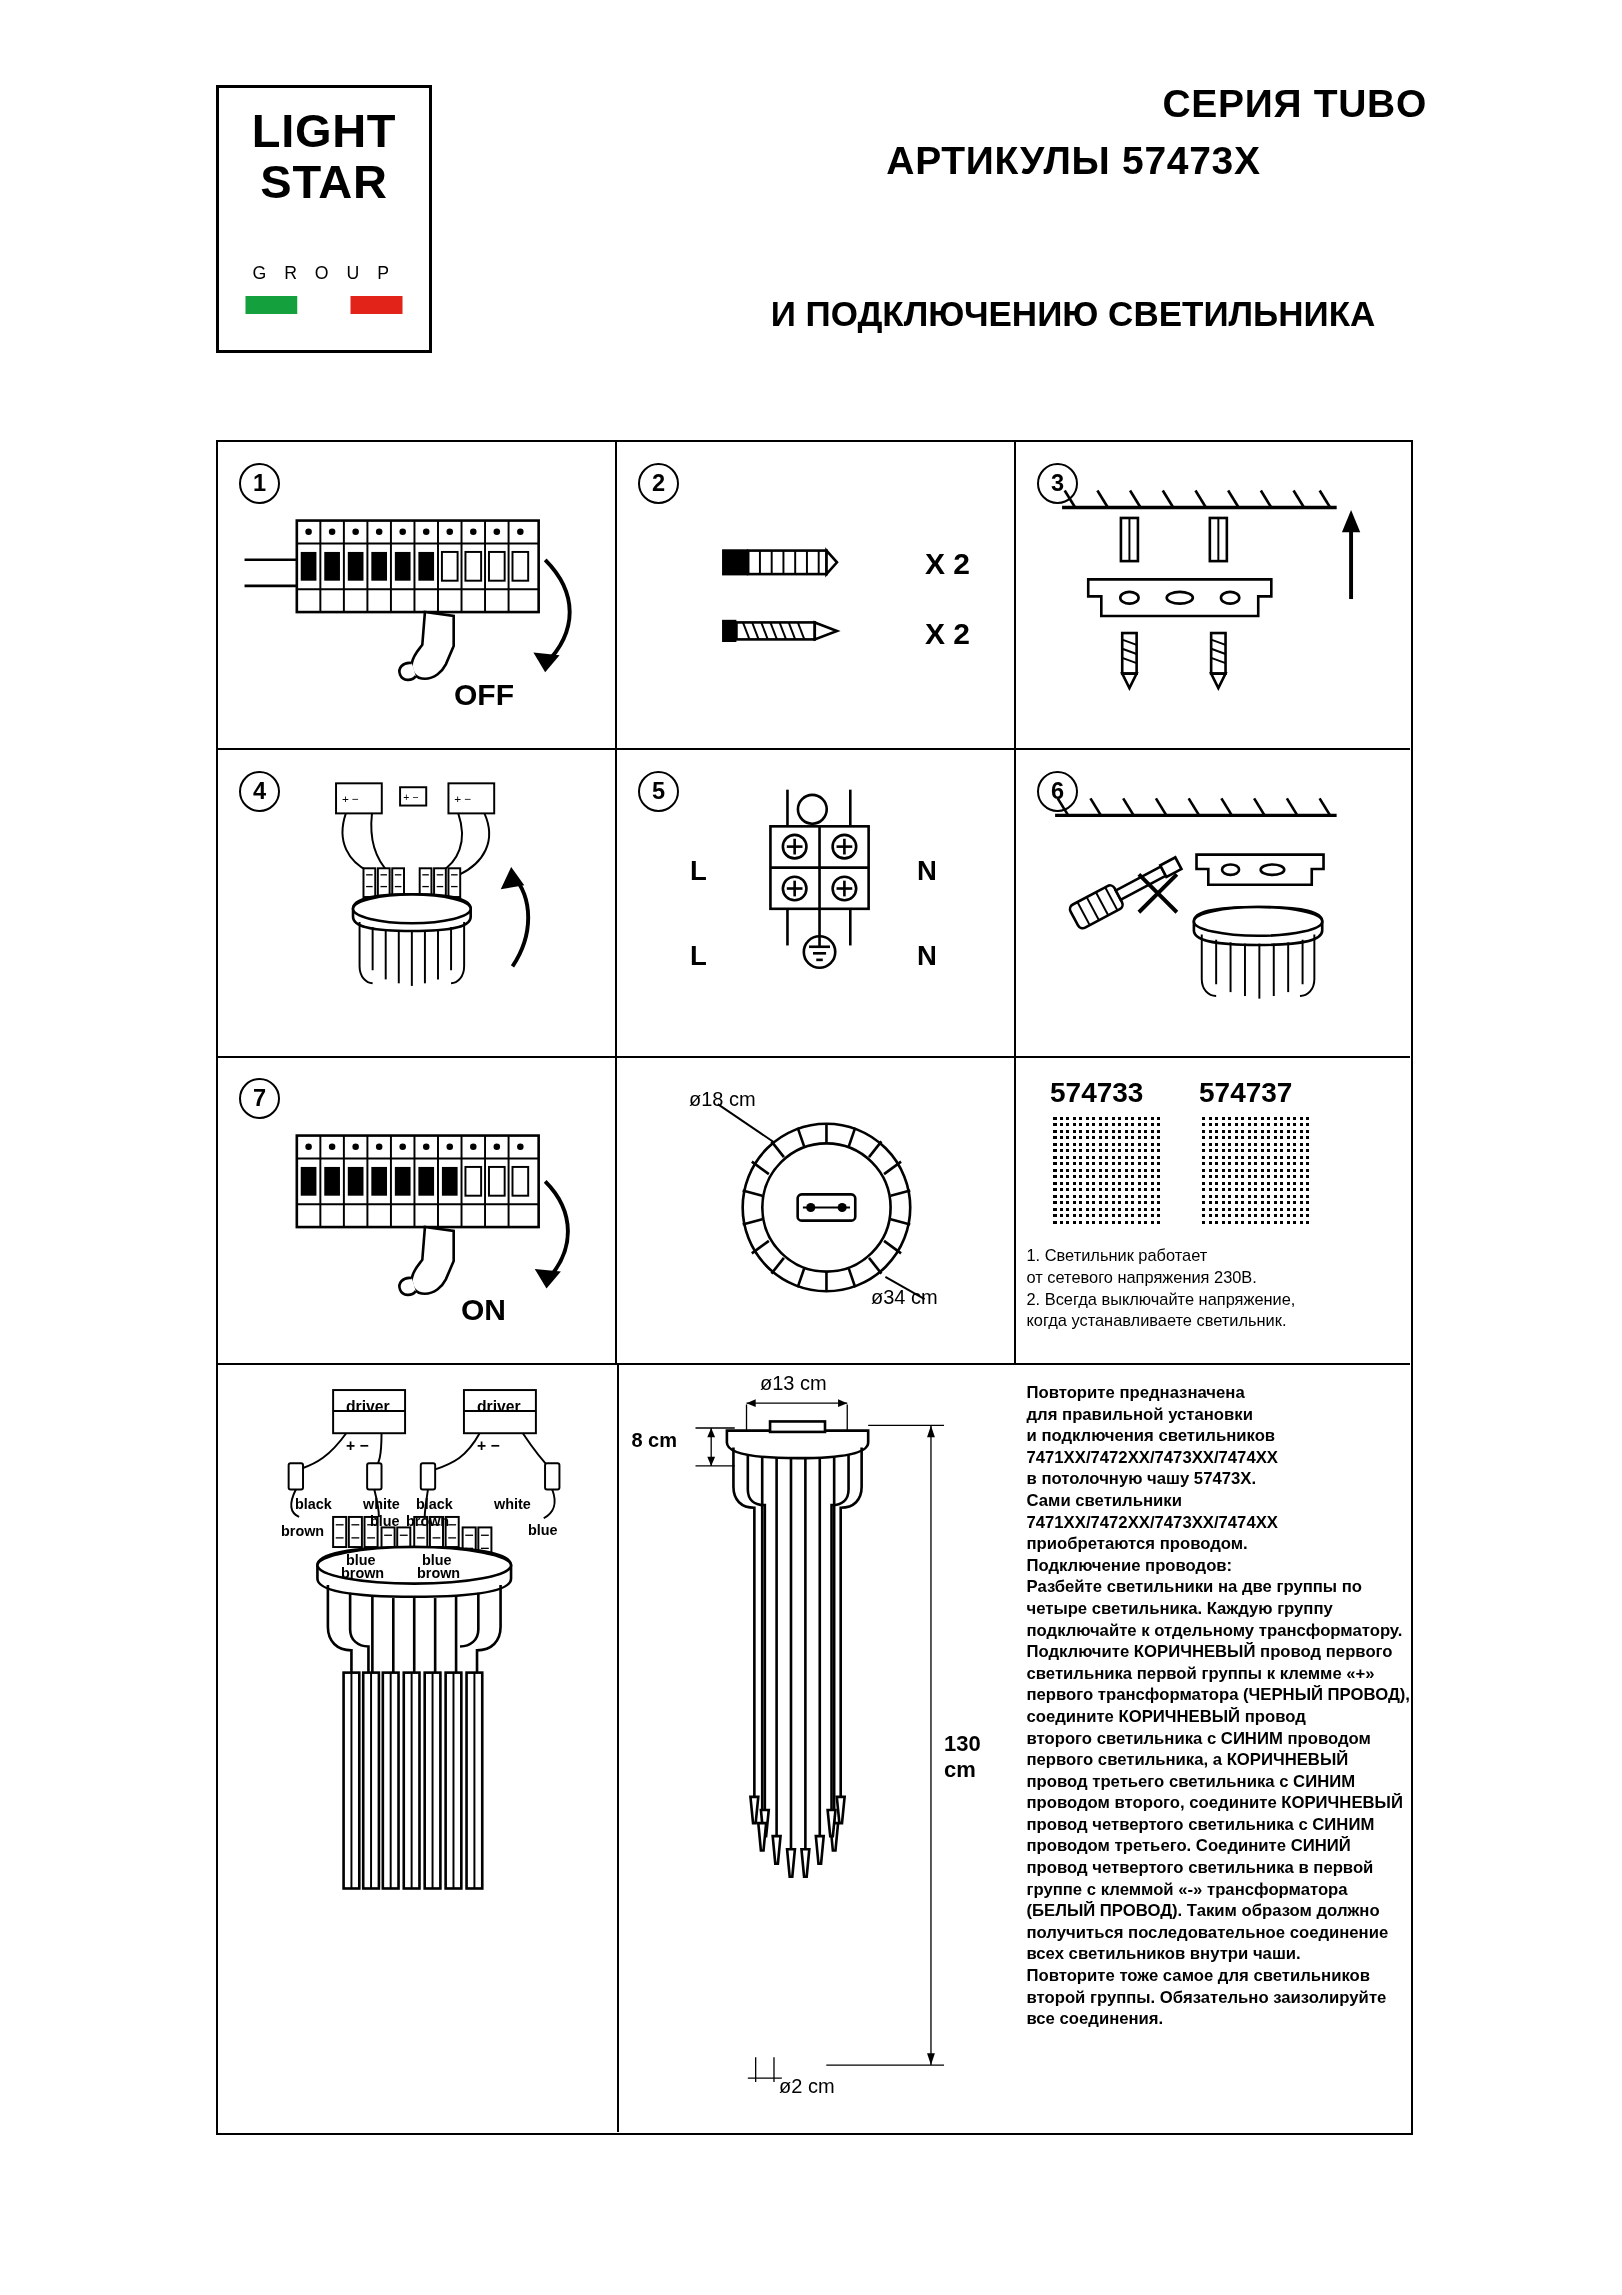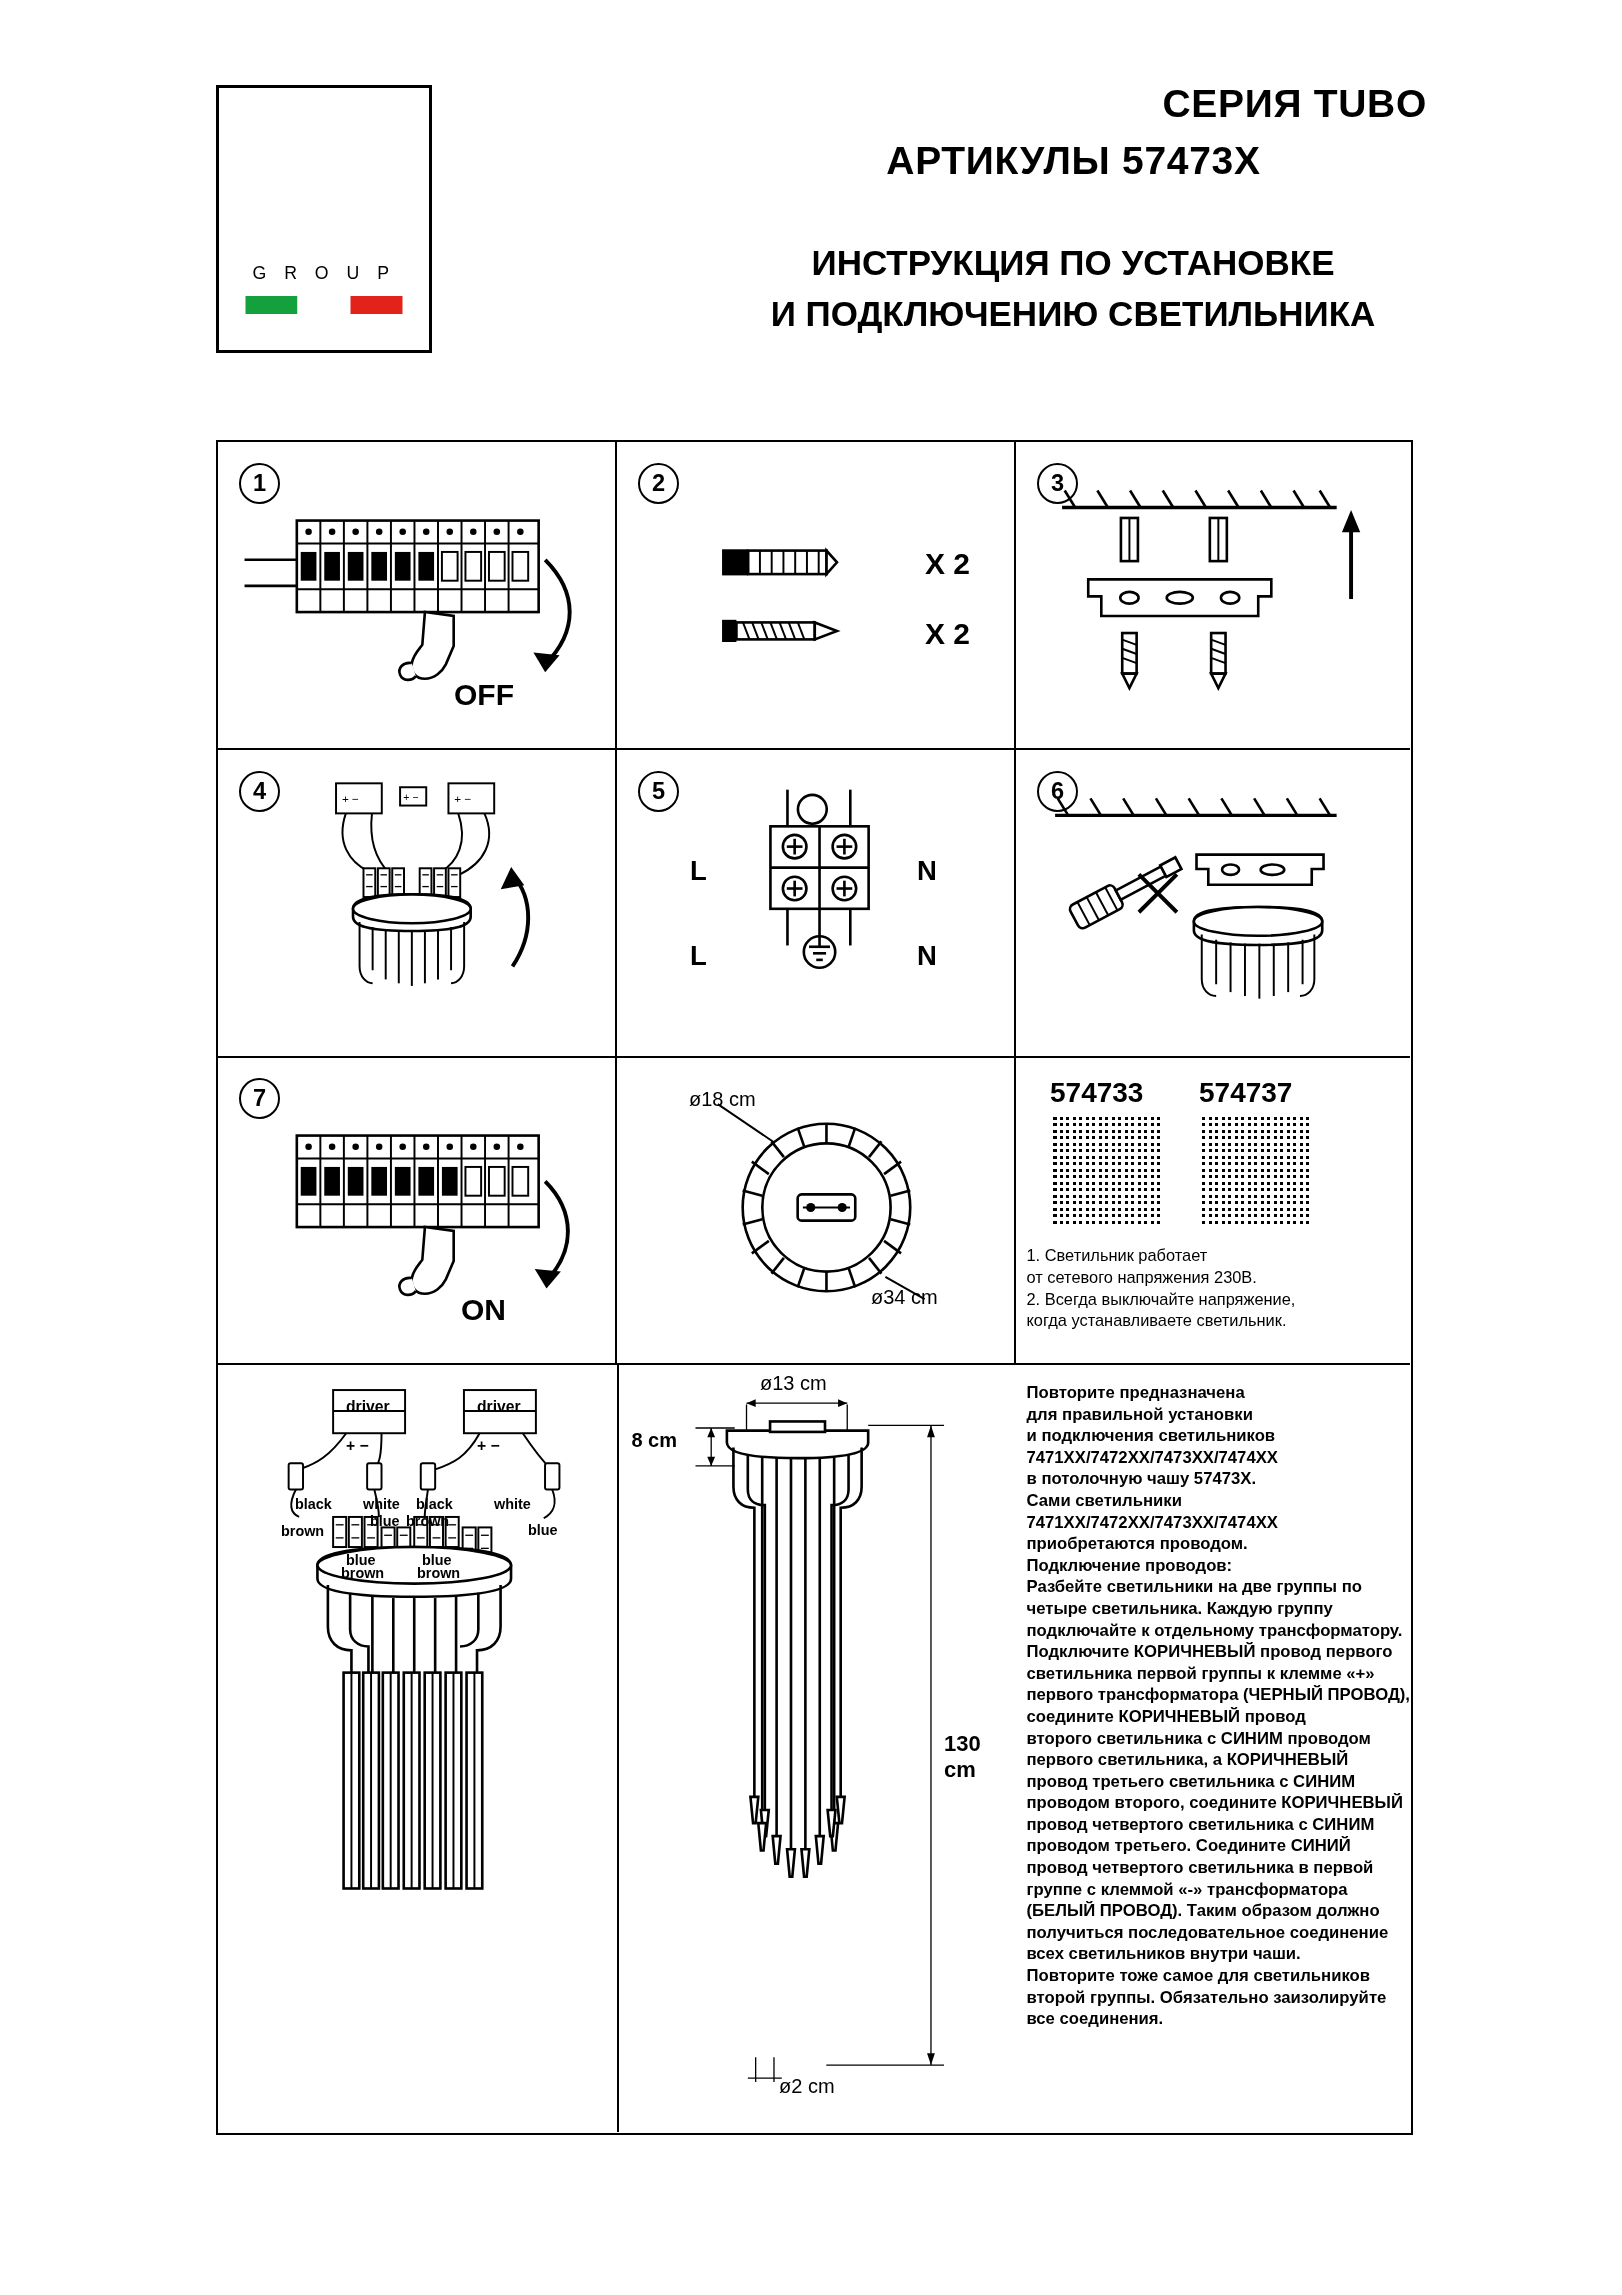--- a/index.html
+++ b/index.html
@@ -175,31 +175,34 @@
     letter-spacing: 0.7px;
   }
   svg { display: block; }
 </style>
 </head>
 <body>
 
 <div class="page">
 
   <div class="logo-box">
+    <div class="logo-text">
+      <div>LIGHT</div>
+      <div>STAR</div>
+    </div>
     <div class="logo-group">G R O U P</div>
     <div class="flag">
       <span style="background:#14a03c"></span>
       <span style="background:#ffffff"></span>
       <span style="background:#e2231a"></span>
     </div>
   </div>
 
   <div class="hdr-series">СЕРИЯ TUBO</div>
   <div class="hdr-art">АРТИКУЛЫ 57473X</div>
-  <div class="hdr-sub1">ИНСТРУКЦИЯ ПО УСТАНОВКЕ</div>
   <div class="hdr-sub2">И ПОДКЛЮЧЕНИЮ СВЕТИЛЬНИКА</div>
 
   <div class="frame">
 
     <div class="cell b-r b-b" style="left:0; top:0; width:399px; height:308px;">
       <div class="step-num" style="left:21px; top:21px;">1</div>
       <svg width="366" height="236" viewBox="0 0 560 360" style="position:absolute; left:19.6px; top:39px;">
         <line x1="10" y1="120" x2="90" y2="120" stroke="#000" stroke-width="4"></line>
         <line x1="10" y1="160" x2="90" y2="160" stroke="#000" stroke-width="4"></line>
         <rect x="90" y="60" width="370" height="140" fill="#fff" stroke="#000" stroke-width="4"></rect>

